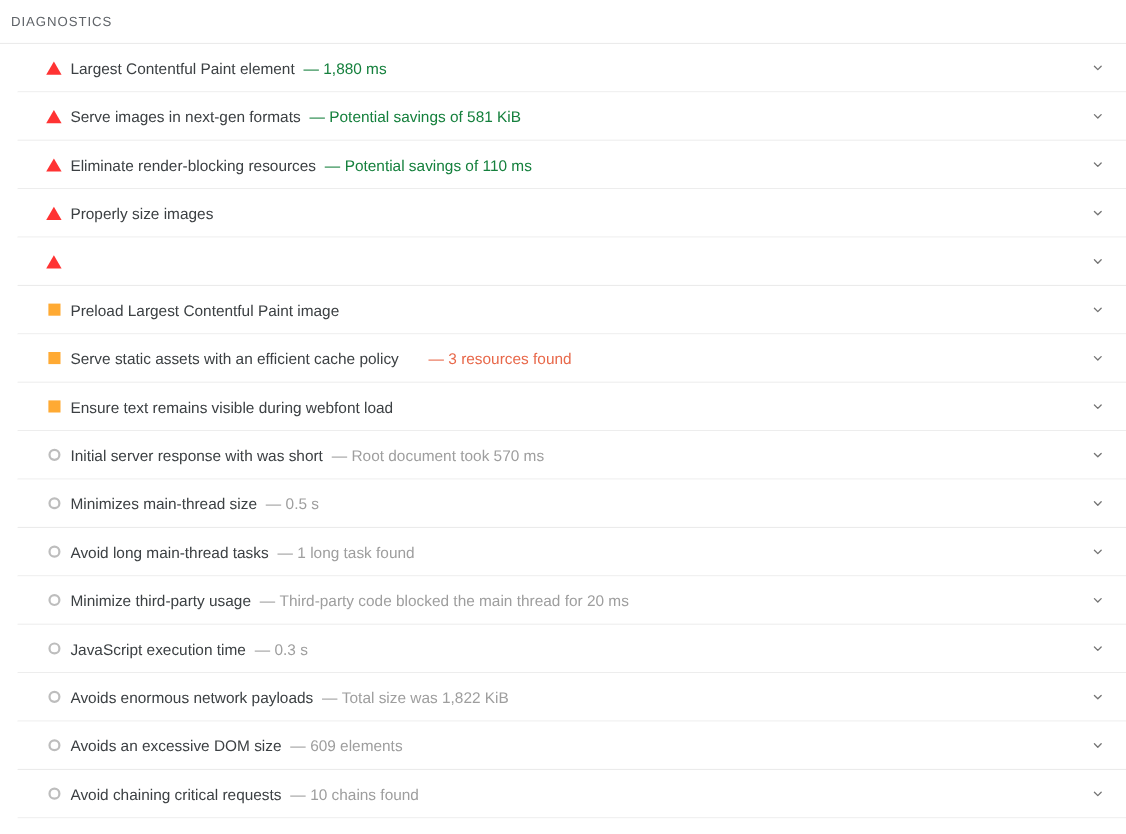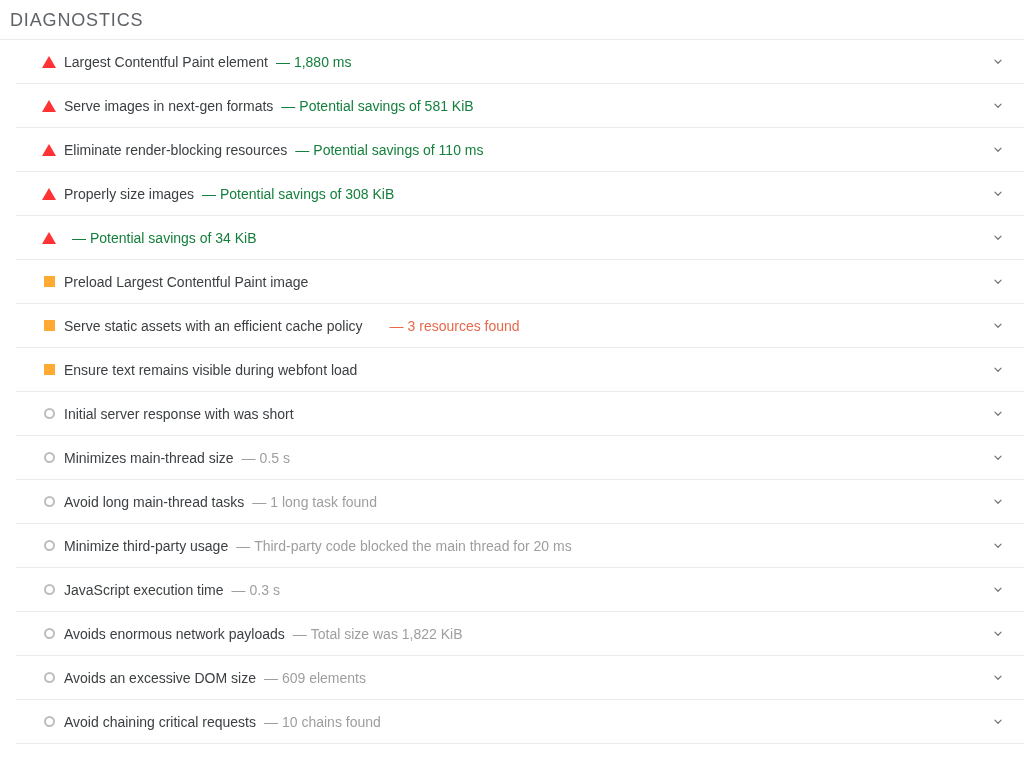--- a/index.html
+++ b/index.html
@@ -24,21 +24,21 @@
   
   .section-header {
     height: 40px;
     box-sizing: border-box;
     display: flex;
     align-items: center;
     padding: 0 10px;
     border-bottom: 1px solid #ebebeb;
   }
   .section-header .title {
-    font-size: 18px;
+    font-size: 12px;
     line-height: 12px;
     font-weight: 400;
     letter-spacing: 0.85px;
     color: #5f6368;
     text-transform: uppercase;
   }
 
   
   .audit-list {
     display: block;
@@ -185,34 +185,32 @@
             <path d="M7.4 9.3 L12 13.9 L16.6 9.3" fill="none" stroke="currentColor" stroke-width="1.8" stroke-linecap="round" stroke-linejoin="round"></path>
           </svg>
         </span>
       </div>
       <div class="audit-row">
         <span class="score-icon">
           <span class="icon-triangle"></span>
         </span>
         <span class="audit-text">
           <span class="audit-title">Properly size images</span>
-          <span class="audit-displayvalue dv-fail"><span class="dash">—</span><span>Potential savings of 308 KiB</span></span>
-        </span>
-        <span class="chevron">
-          <svg width="16" height="16" viewBox="0 0 24 24" aria-hidden="true">
-            <path d="M7.4 9.3 L12 13.9 L16.6 9.3" fill="none" stroke="currentColor" stroke-width="1.8" stroke-linecap="round" stroke-linejoin="round"></path>
-          </svg>
-        </span>
-      </div>
-      <div class="audit-row">
-        <span class="score-icon">
-          <span class="icon-triangle"></span>
-        </span>
-        <span class="audit-text">
-          <span class="audit-displayvalue dv-fail"><span class="dash">—</span><span>Potential savings of 34 KiB</span></span>
+        </span>
+        <span class="chevron">
+          <svg width="16" height="16" viewBox="0 0 24 24" aria-hidden="true">
+            <path d="M7.4 9.3 L12 13.9 L16.6 9.3" fill="none" stroke="currentColor" stroke-width="1.8" stroke-linecap="round" stroke-linejoin="round"></path>
+          </svg>
+        </span>
+      </div>
+      <div class="audit-row">
+        <span class="score-icon">
+          <span class="icon-triangle"></span>
+        </span>
+        <span class="audit-text">
         </span>
         <span class="chevron">
           <svg width="16" height="16" viewBox="0 0 24 24" aria-hidden="true">
             <path d="M7.4 9.3 L12 13.9 L16.6 9.3" fill="none" stroke="currentColor" stroke-width="1.8" stroke-linecap="round" stroke-linejoin="round"></path>
           </svg>
         </span>
       </div>
       <div class="audit-row">
         <span class="score-icon">
           <span class="icon-square"></span>
@@ -252,20 +250,21 @@
             <path d="M7.4 9.3 L12 13.9 L16.6 9.3" fill="none" stroke="currentColor" stroke-width="1.8" stroke-linecap="round" stroke-linejoin="round"></path>
           </svg>
         </span>
       </div>
       <div class="audit-row">
         <span class="score-icon">
           <span class="icon-circle"></span>
         </span>
         <span class="audit-text">
           <span class="audit-title">Initial server response with was short</span>
+          <span class="audit-displayvalue dv-info"><span class="dash">—</span><span>Root document took 570 ms</span></span>
         </span>
         <span class="chevron">
           <svg width="16" height="16" viewBox="0 0 24 24" aria-hidden="true">
             <path d="M7.4 9.3 L12 13.9 L16.6 9.3" fill="none" stroke="currentColor" stroke-width="1.8" stroke-linecap="round" stroke-linejoin="round"></path>
           </svg>
         </span>
       </div>
       <div class="audit-row">
         <span class="score-icon">
           <span class="icon-circle"></span>

